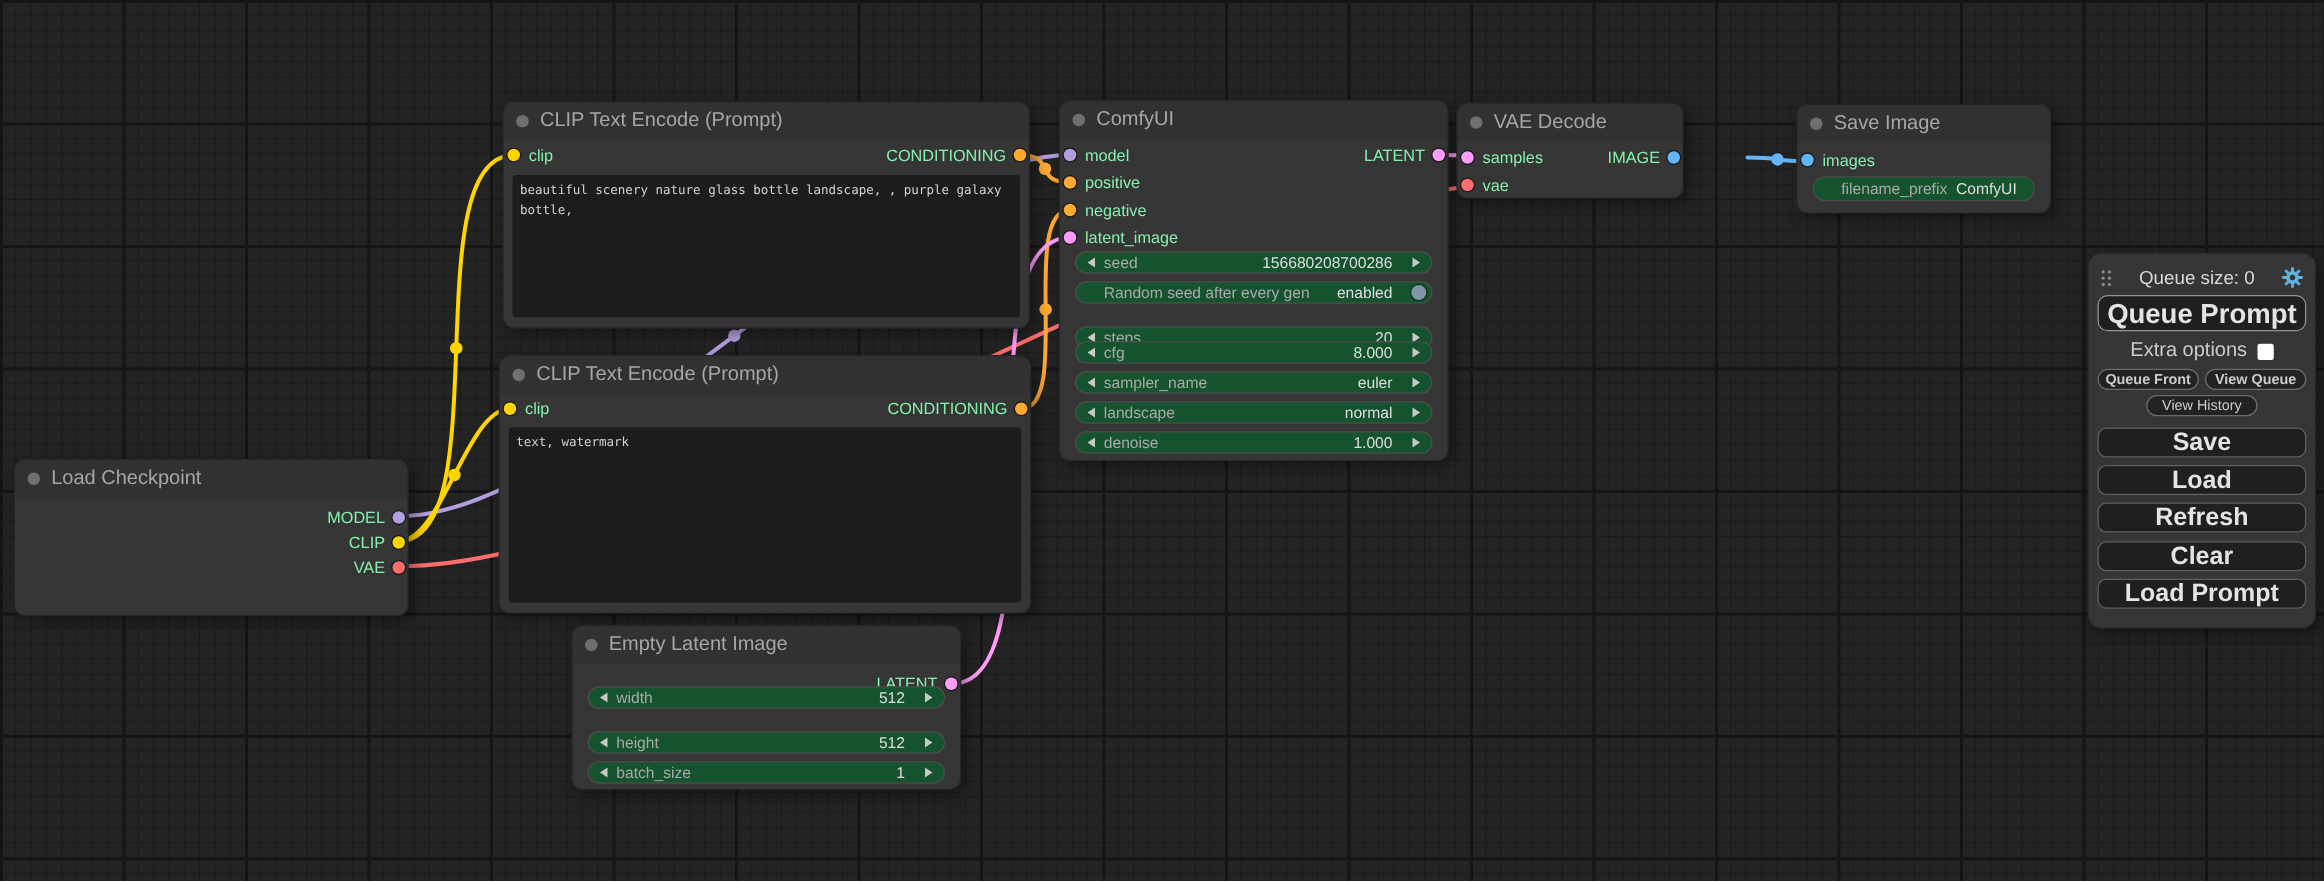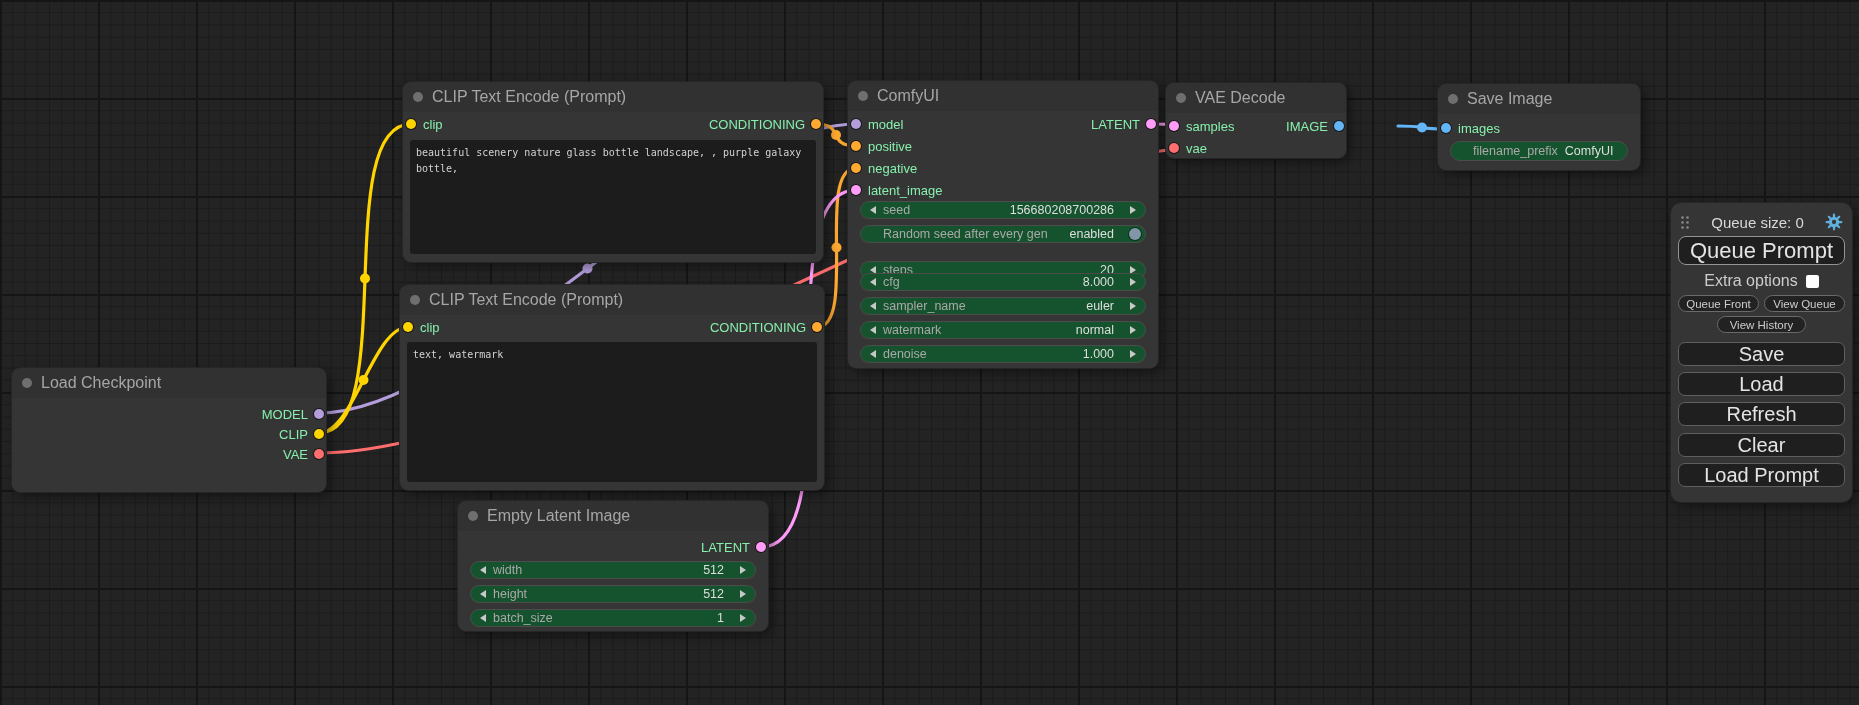--- a/index.html
+++ b/index.html
@@ -57,31 +57,32 @@
     position:absolute; z-index:3; left:1671px; top:203px; width:181px; height:299px;
     background:#353535; border-radius:10px;
     box-shadow: 0 0 0 1px #262626, 4px 4px 14px rgba(0,0,0,.5);
   }
   .menu-header { position:absolute; top:8px; left:9px; right:9px; height:22px; display:flex; align-items:center; justify-content:space-between; }
   .queue-size { color:#d8d8d8; font-size:15px; }
   .btn {
     position:absolute; left:7px; right:7px; background:#1f1f1f; border:1px solid #5f5f5f;
     border-radius:7px; color:#e4e4e4; display:flex; align-items:center; justify-content:center;
     cursor:pointer;
+    font-weight:bold;
   }
   .btn.primary { height:29px; font-size:22px; border-color:#949494; border-radius:8px; }
   .btn.big { height:24px; font-size:20px; }
   .pill {
     background:#222; border:1px solid #6a6a6a; border-radius:11px; color:#cccccc;
     font-size:11.5px; height:17px; display:flex; align-items:center; justify-content:center;
   }
   .extra-row { position:absolute; top:69px; left:0; right:0; height:18px; display:flex; align-items:center; justify-content:center; gap:8px; color:#cccccc; font-size:16px; }
   .checkbox { width:13px; height:13px; background:#ffffff; border-radius:2px; }
   .small-row { position:absolute; top:92px; left:7px; right:7px; display:flex; gap:5px; }
-  .small-row .pill { flex:1; }
+  .small-row .pill { flex:1;font-weight:bold; }
 </style>
 </head>
 <body>
 
 <div class="canvas">
 
   <svg id="links" width="1859" height="705">
       <path d="M 319 413 C 471.4569611398574 413, 703.5430388601426 124, 856 124" fill="none" stroke="#B39DDB" stroke-width="3.2" stroke-linecap="round"></path>
       <circle cx="587.5" cy="268.5" r="5" fill="#B39DDB"></circle>
       <path d="M 319 433 C 399.6012561936847 433, 330.3987438063153 124, 411 124" fill="none" stroke="#FFD500" stroke-width="3.2" stroke-linecap="round"></path>
@@ -151,21 +152,21 @@
 
   <div class="node" style="left:458px;top:501px;width:310px;height:130px">
     <div class="node-title">
       <span class="tdot" style="background: rgb(111, 111, 111);"></span>
       <span>Empty Latent Image</span>
     </div>
     <div class="srow" style="top:35px">
       <span class="out-label">LATENT</span>
       <span class="dot out" style="background: rgb(255, 156, 249);"></span>
     </div>
-    <div class="widget" style="top:60px">
+    <div class="widget" style="top:48px">
       <span class="arr l"></span>
       <span>width</span>
       <span class="w-value">512</span>
       <span class="arr r"></span>
     </div>
     <div class="widget" style="top:84px">
       <span class="arr l"></span>
       <span>height</span>
       <span class="w-value">512</span>
       <span class="arr r"></span>
@@ -226,21 +227,21 @@
       <span class="arr r"></span>
     </div>
     <div class="widget" style="top:216px">
       <span class="arr l"></span>
       <span>sampler_name</span>
       <span class="w-value">euler</span>
       <span class="arr r"></span>
     </div>
     <div class="widget" style="top:240px">
       <span class="arr l"></span>
-      <span>watermark</span>
+      <span>landscape</span>
       <span class="w-value">normal</span>
       <span class="arr r"></span>
     </div>
     <div class="widget" style="top:264px">
       <span class="arr l"></span>
       <span>denoise</span>
       <span class="w-value">1.000</span>
       <span class="arr r"></span>
     </div>
   </div>

